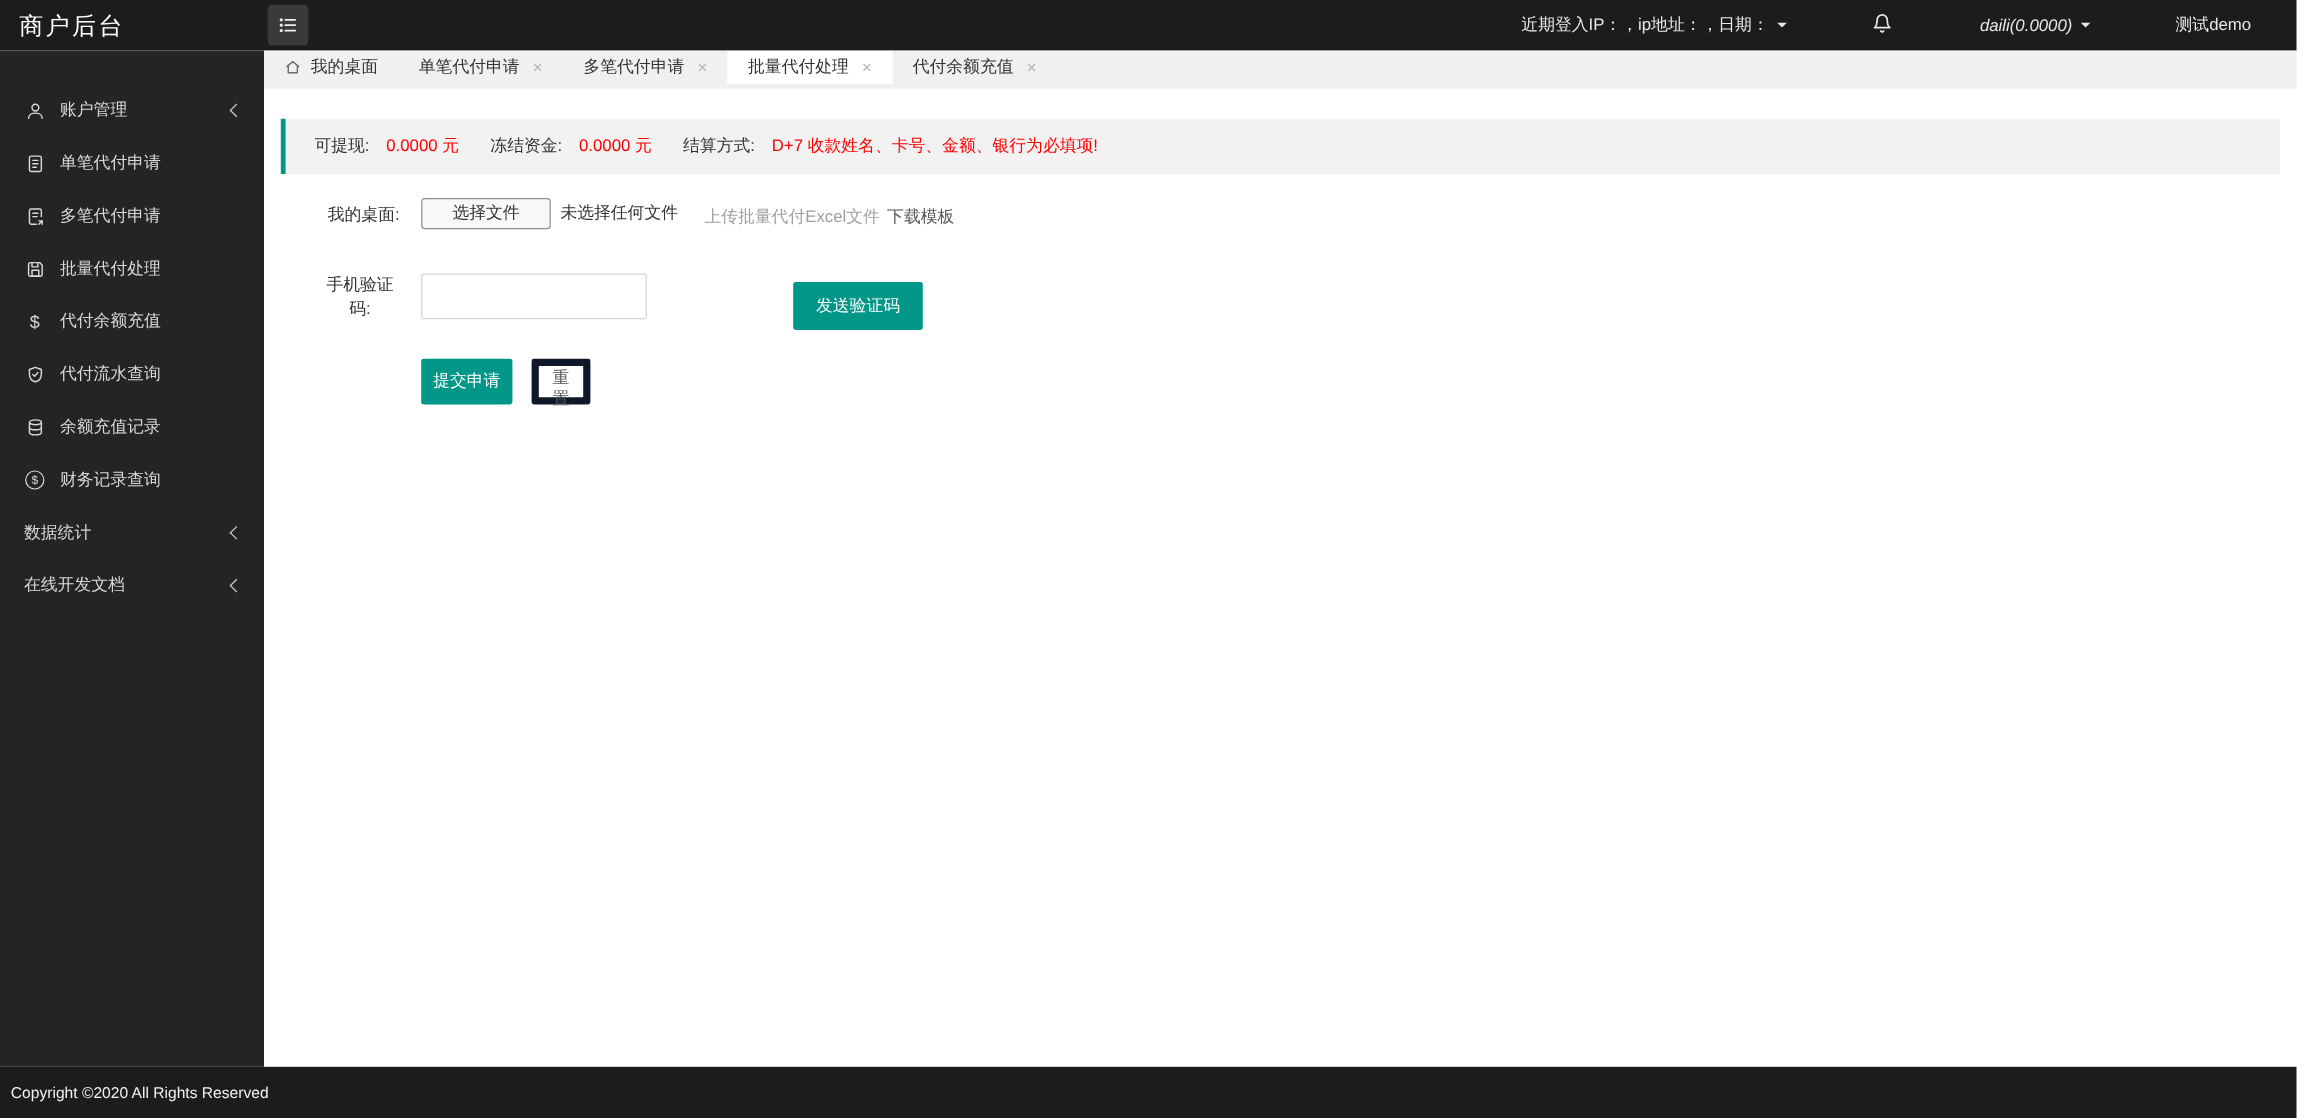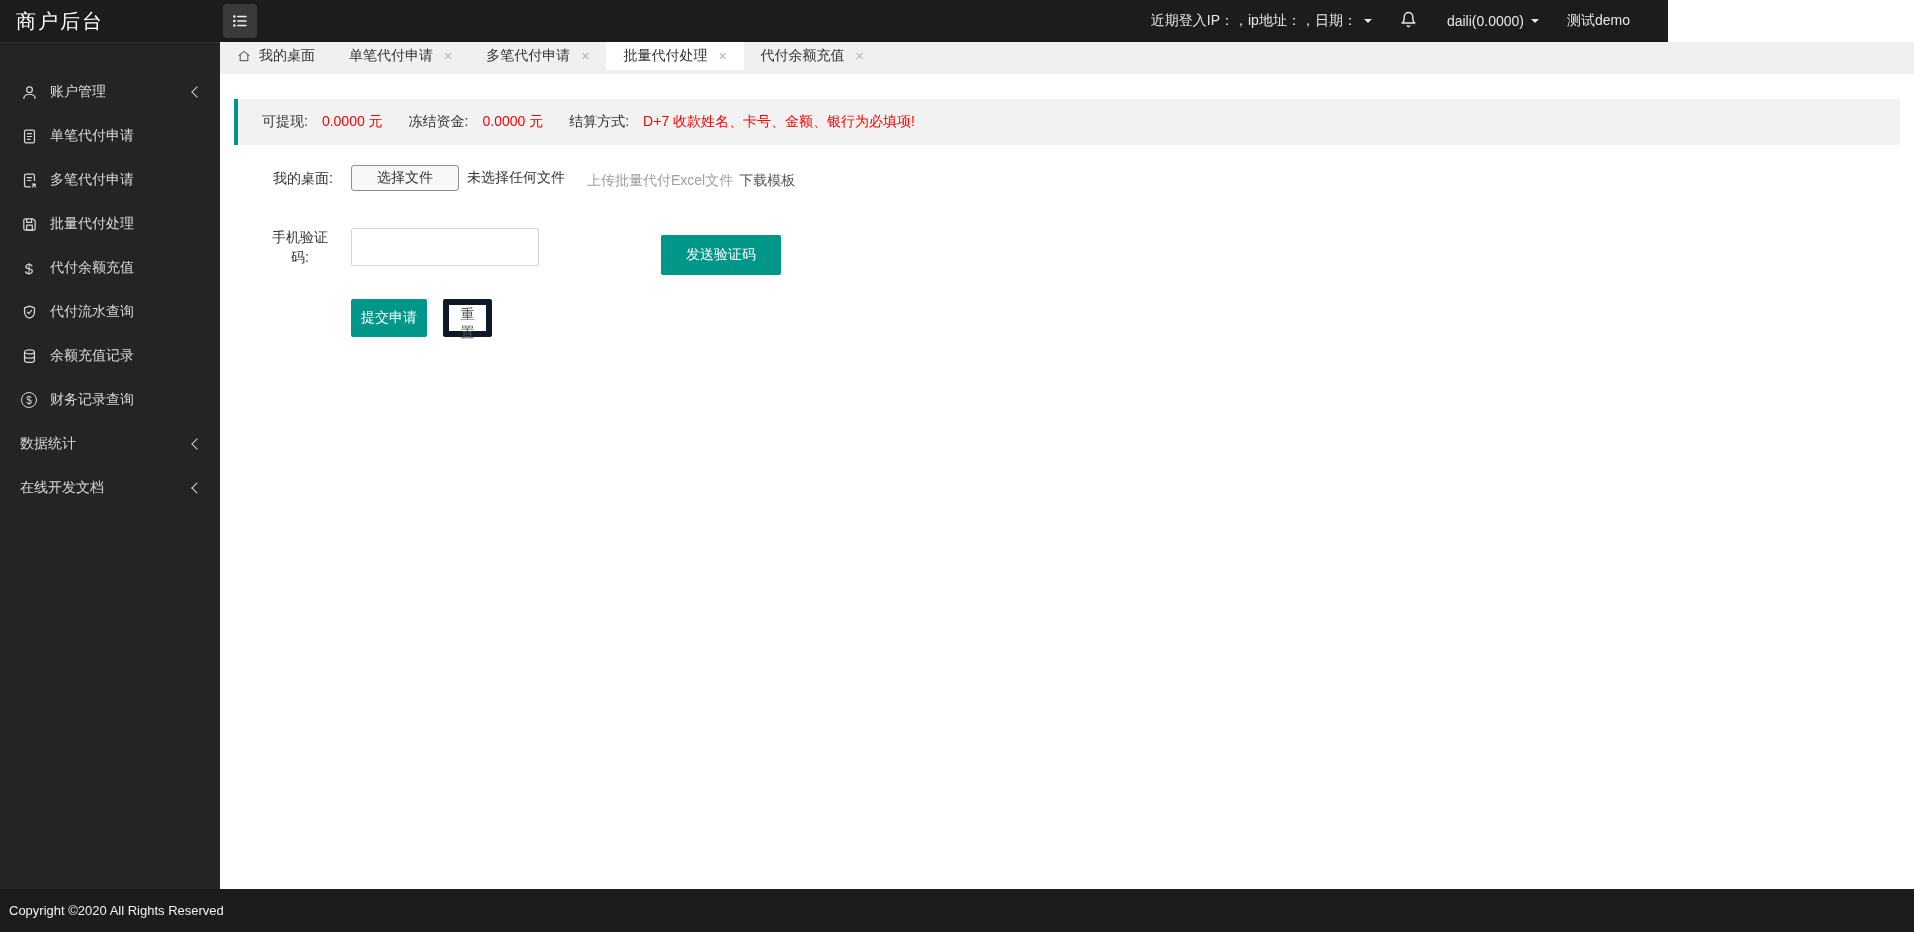--- a/index.html
+++ b/index.html
@@ -1,30 +1,30 @@
 <!DOCTYPE html>
 <html><head>
 <meta charset="utf-8">
 <style>
   html,body{margin:0;padding:0;background:#fff;}
   .app{position:relative;width:1914px;height:932px;overflow:hidden;
        font-family:"Liberation Sans","DejaVu Sans",sans-serif;background:#fff;}
 
   
-  .topbar{position:absolute;left:0;top:0;width:1668px;height:42px;background:#1c1c1c;
+  .topbar{position:absolute;left:0;top:0;width:1914px;height:42px;background:#1c1c1c;
           display:flex;align-items:center;z-index:30;}
   .logo{width:220px;flex:none;color:#ffffff;font-size:20px;letter-spacing:2px;padding-left:16px;box-sizing:border-box;}
   .burger{width:34px;height:34px;border-radius:4px;background:#3a3a3a;display:flex;
           align-items:center;justify-content:center;cursor:pointer;margin-left:3px;}
   .burger svg{display:block;}
-  .topbar-right{margin-left:auto;display:flex;align-items:center;padding-right:38px;color:#e8e8e8;font-size:14px;}
+  .topbar-right{margin-left:auto;display:flex;align-items:center;padding-right:38px;color:#e8e8e8;font-size:14px;gap:43px;}
   .tb-info{display:flex;align-items:center;cursor:pointer;}
   .caret{width:0;height:0;border:4px solid transparent;border-top-color:#e8e8e8;margin-left:7px;margin-top:4px;}
   .tb-bell{margin-left:28px;cursor:pointer;display:flex;align-items:center;}
-  .tb-user{margin-left:30px;display:flex;align-items:center;cursor:pointer;}
+  .tb-user{margin-left:30px;display:flex;align-items:center;cursor:pointer;font-style:italic;}
   .tb-merchant{margin-left:28px;cursor:default;}
 
   
   .sidebar{position:absolute;left:0;top:42px;width:220px;height:847px;background:#242424;
            border-top:1px solid rgba(255,255,255,.06);box-sizing:border-box;padding-top:27px;z-index:20;}
   .side-item{height:44px;display:flex;align-items:center;padding:0 16px 0 20px;color:#d9d9d9;
              font-size:14px;cursor:pointer;}
   .s-ico{width:18px;flex:none;display:flex;align-items:center;justify-content:center;}
   .s-label{margin-left:12px;flex:1;white-space:nowrap;}
   .s-label.noicon{margin-left:0;}
@@ -57,21 +57,21 @@
 
   .file-btn{border:1px solid #8f8f8f;background:#f8f8f8;border-radius:3px;padding:3px 25px;
             font-size:14px;color:#333;cursor:pointer;font-family:inherit;}
   .file-status{margin-left:8px;font-size:14px;color:#333;}
   .hint{margin-left:22px;position:relative;top:3px;font-size:14px;color:#9f9f9f;}
   .tpl-link{margin-left:6px;color:#555;cursor:pointer;font-size:14px;position:relative;top:3px;}
 
   .row-sms{margin-top:28px;align-items:center;}
   .sms-input{width:188px;height:38px;border:1px solid #d4d4d4;border-radius:2px;box-sizing:border-box;
              font-size:14px;padding:0 10px;outline:none;font-family:inherit;}
-  .send-btn{margin-left:122px;margin-top:16px;width:120px;height:40px;background:#009688;color:#fff;
+  .send-btn{margin-left:122px;margin-top:16px;width:108px;height:40px;background:#009688;color:#fff;
             border:none;border-radius:2px;font-size:14px;cursor:pointer;font-family:inherit;}
 
   .row-actions{margin-top:24px;margin-left:131px;display:flex;align-items:center;}
   .submit-btn{width:76px;height:38px;background:#009688;color:#fff;border:none;border-radius:2px;
               font-size:14px;cursor:pointer;font-family:inherit;}
   .reset-btn{margin-left:16px;width:49px;height:38px;background:#fff;color:#555;border:6px solid #0f172a;
              border-radius:2px;font-size:14px;cursor:pointer;font-family:inherit;}
 
   
   .footer{position:absolute;left:0;bottom:0;width:1914px;height:43px;background:#1c1c1c;

